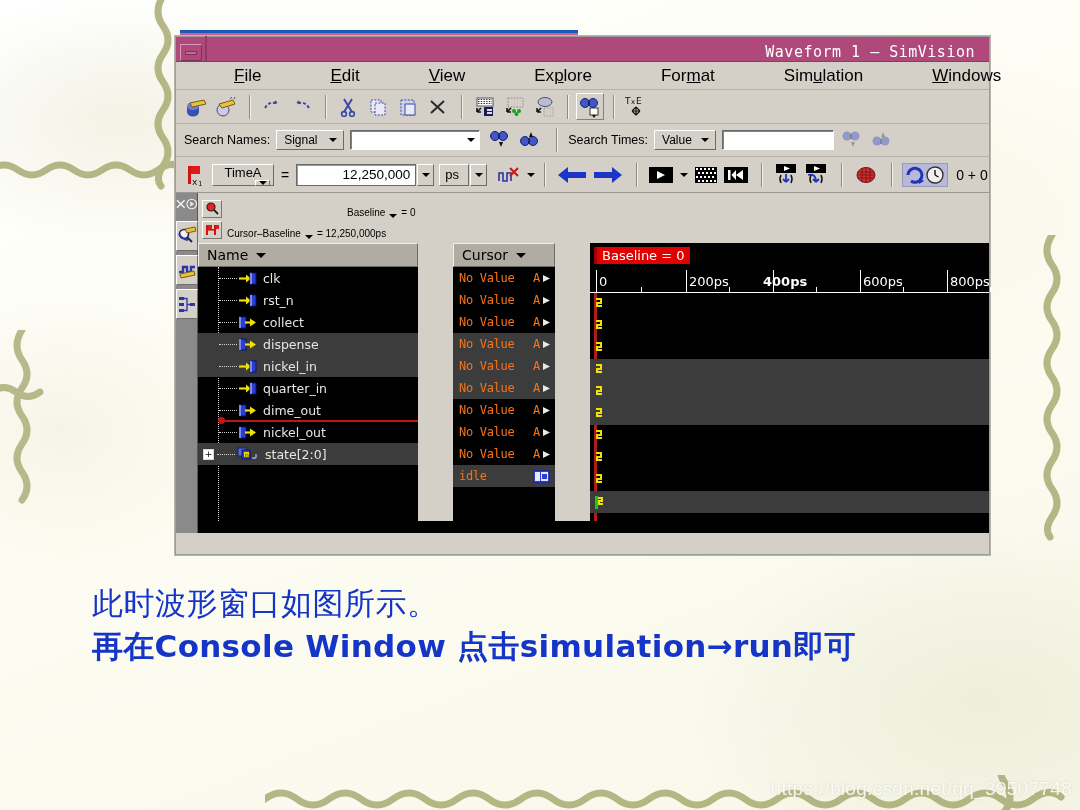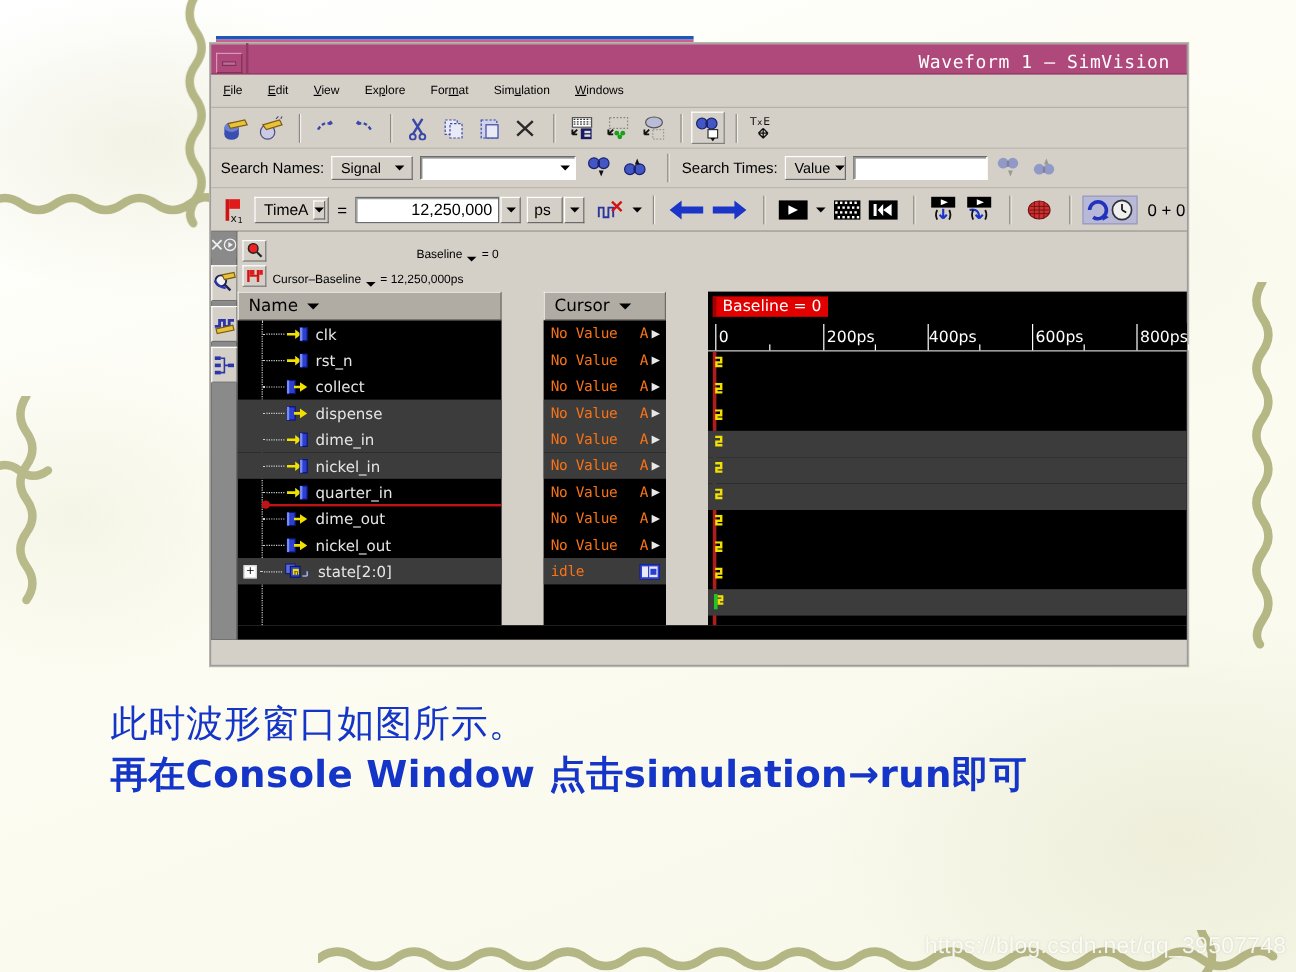--- a/index.html
+++ b/index.html
@@ -54,22 +54,22 @@
             border:1px solid #d69ab8; border-right-color:#7d3356; border-bottom-color:#7d3356;
             display:flex; align-items:center; justify-content:center; }
   .tb-btn i { display:block; width:12px; height:4px; border:1px solid #7d3356; background:#c26a96;}
   .tb-sep { width:2px; height:25px; background:#8e3a62; margin-left:3px;}
   .tb-title { flex:1; text-align:right; padding-right:14px; color:#ffffff;
               font-size:15px; font-family:"DejaVu Sans Mono", monospace; letter-spacing:0.5px;}
 
   
   .menubar { height:28px; background:#d4d0c8; display:flex; align-items:center;
              padding-left:10px; border-bottom:1px solid #b5b1a9; }
-  .menu-item { font-size:10px; color:#000; margin-right:21px; cursor:default;
-               font-family:"Liberation Sans", sans-serif; }
+  .menu-item { font-size:17px; color:#000; margin-right:21px; cursor:default;
+               font-family:"Liberation Sans", sans-serif;margin-left:48px; }
   .menu-item u { text-decoration:underline; }
 
   
   .toolbar { background:#d4d0c8; display:flex; align-items:center; height:34px;
              border-bottom:1px solid #b5b1a9; padding-left:6px; }
   .tsep { width:2px; height:24px; margin:0 7px;
           border-left:1px solid #8d8a84; border-right:1px solid #f2f0ec; }
   .ticon { width:28px; height:27px; display:flex; align-items:center; justify-content:center;
            margin-right:2px; }
   .ticon.framed { border:1px solid #ffffff; border-right-color:#808080; border-bottom-color:#808080;
@@ -368,21 +368,21 @@
         <circle cx="7" cy="12" r="4.5" fill="#4257c4" stroke="#1a2270"></circle>
         <circle cx="15" cy="12" r="4.5" fill="#4257c4" stroke="#1a2270"></circle>
         <rect x="10" y="10" width="2" height="5" fill="#1a2270"></rect>
         <path d="M11 8 l4 0 l-2 -5 z" fill="#111"></path>
       </svg>
     </div>
 
     <div class="tsep" style="margin:0 10px;"></div>
 
     <span class="sb-label">Search Times:</span>
-    <div class="combo" style="width:51px;">
+    <div class="combo" style="width:62px;">
       <span class="cap">Value</span>
       <span class="caret" style="margin-left:auto;margin-right:3px;"></span>
     </div>
     <div class="tfield" style="width:112px; margin-left:6px;">
       <input value="" placeholder="" style="">
     </div>
     <div class="ticon" style="margin-left:4px;">
       <svg width="24" height="22" viewBox="0 0 24 22" opacity="0.45">
         <circle cx="7" cy="7" r="4.5" fill="#4257c4"></circle>
           <circle cx="15" cy="7" r="4.5" fill="#4257c4"></circle>
@@ -402,21 +402,21 @@
 
   <div class="cursorbar">
     <div class="ticon">
       <svg width="24" height="24" viewBox="0 0 24 24">
         <rect x="4" y="3" width="3" height="18" fill="#cf1414"></rect>
         <rect x="7" y="3" width="9" height="8" fill="#e01a1a"></rect>
         <text x="8" y="22" font-size="9" font-family="DejaVu Sans, sans-serif" fill="#111">x</text>
         <text x="14" y="23" font-size="7" font-family="DejaVu Sans, sans-serif" fill="#111">1</text>
       </svg>
     </div>
-    <div class="combo" style="width:62px; height:22px;">
+    <div class="combo" style="width:62px; height:22px;flex-direction:column;">
       <span class="cap" style="font-size:13px;">TimeA</span>
       <span class="arrow-btn" style="margin-left:auto;">
           <span class="caret"></span>
         </span>
     </div>
     <span style="margin:0 7px; font-size:14px;">=</span>
     <div class="num-field" style="width:120px;">
       <span>12,250,000</span>
     </div>
     <span class="arrow-btn" style="height:22px;width:17px;margin-left:1px;">
@@ -669,32 +669,20 @@
               <div class="row alt">
                 <span class="branch"></span>
                 <span style="display: flex; align-items: center; margin: 0px 6px 0px 2px;">
                   <svg width="18" height="13" viewBox="0 0 18 13">
                     <path d="M0 6.5 h9" stroke="#f2e000" stroke-width="2.2"></path>
                     <path d="M7 2.5 L12 6.5 L7 10.5 Z" fill="#f2e000"></path>
                     <rect x="11" y="1" width="6" height="11" fill="#2b3fd0" stroke="#0c1470"></rect>
                     <rect x="11" y="1" width="2" height="11" fill="#7a8cf0"></rect>
                   </svg>
                 </span>
-                <span class="nm">dime_in</span>
-              </div>
-              <div class="row alt">
-                <span class="branch"></span>
-                <span style="display: flex; align-items: center; margin: 0px 6px 0px 2px;">
-                  <svg width="18" height="13" viewBox="0 0 18 13">
-                    <path d="M0 6.5 h9" stroke="#f2e000" stroke-width="2.2"></path>
-                    <path d="M7 2.5 L12 6.5 L7 10.5 Z" fill="#f2e000"></path>
-                    <rect x="11" y="1" width="6" height="11" fill="#2b3fd0" stroke="#0c1470"></rect>
-                    <rect x="11" y="1" width="2" height="11" fill="#7a8cf0"></rect>
-                  </svg>
-                </span>
                 <span class="nm">nickel_in</span>
               </div>
               <div class="row">
                 <span class="branch"></span>
                 <span style="display: flex; align-items: center; margin: 0px 6px 0px 2px;">
                   <svg width="18" height="13" viewBox="0 0 18 13">
                     <path d="M0 6.5 h9" stroke="#f2e000" stroke-width="2.2"></path>
                     <path d="M7 2.5 L12 6.5 L7 10.5 Z" fill="#f2e000"></path>
                     <rect x="11" y="1" width="6" height="11" fill="#2b3fd0" stroke="#0c1470"></rect>
                     <rect x="11" y="1" width="2" height="11" fill="#7a8cf0"></rect>
@@ -821,21 +809,21 @@
 
         <div class="pane-wave">
           <div class="ruler-top">
             <div class="baseline-tag">Baseline = 0</div>
             <div class="ruler" id="ruler">
                 <div class="tick" style="left: 6px;"></div>
                 <div class="tlabel" style="left: 6px;">0</div>
                 <div class="tick" style="left: 96px;"></div>
                 <div class="tlabel" style="left: 96px;">200ps</div>
                 <div class="tick" style="left: 183px;"></div>
-                <div class="tlabel" style="left: 181px;">400ps</div>
+                <div class="tlabel" style="left: 170px; font-weight: bold;">400ps</div>
                 <div class="tick" style="left: 270px;"></div>
                 <div class="tlabel" style="left: 270px;">600ps</div>
                 <div class="tick" style="left: 357px;"></div>
                 <div class="tlabel" style="left: 357px;">800ps</div>
                 <div class="tick minor" style="left: 51px;"></div>
                 <div class="tick minor" style="left: 139px;"></div>
                 <div class="tick minor" style="left: 226px;"></div>
                 <div class="tick minor" style="left: 313px;"></div>
                 <div class="tick minor" style="left: 400px;"></div>
               </div>

